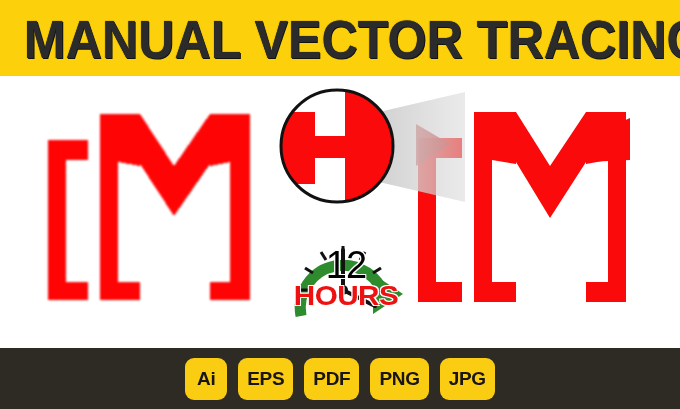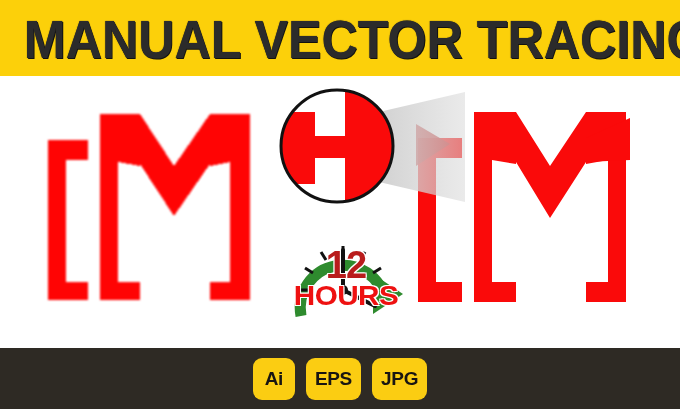--- a/index.html
+++ b/index.html
@@ -101,22 +101,22 @@
   }
   .clock-badge svg { display: block; width: 100%; height: 100%; }
   .clock-text-12 {
     position: absolute;
     left: 0;
     top: 14px;
     width: 130px;
     text-align: center;
     font-family: "Liberation Sans", sans-serif;
     font-size: 38px;
-    font-weight: bold;
-    color: #b91c1c;
+    font-weight: normal;
+    color: #000000;
     letter-spacing: -1px;
     text-shadow: 1px 1px 0 #ffffff, -1px 1px 0 #ffffff, 1px -1px 0 #ffffff, -1px -1px 0 #ffffff;
     pointer-events: none;
   }
   .clock-text-hours {
     position: absolute;
     left: 0;
     top: 50px;
     width: 130px;
     text-align: center;
@@ -258,17 +258,19 @@
       <div class="clock-text-12">12</div>
       <div class="clock-text-hours">HOURS</div>
     </div>
 
   </div>
 
   <div class="footer-bar">
     <div class="format-row" id="format-row">
         <div class="format-badge narrow">Ai</div>
         <div class="format-badge">EPS</div>
+        <div class="format-badge">PDF</div>
+        <div class="format-badge">PNG</div>
         <div class="format-badge">JPG</div>
       </div>
   </div>
 
 </div>
 
 </body></html>

